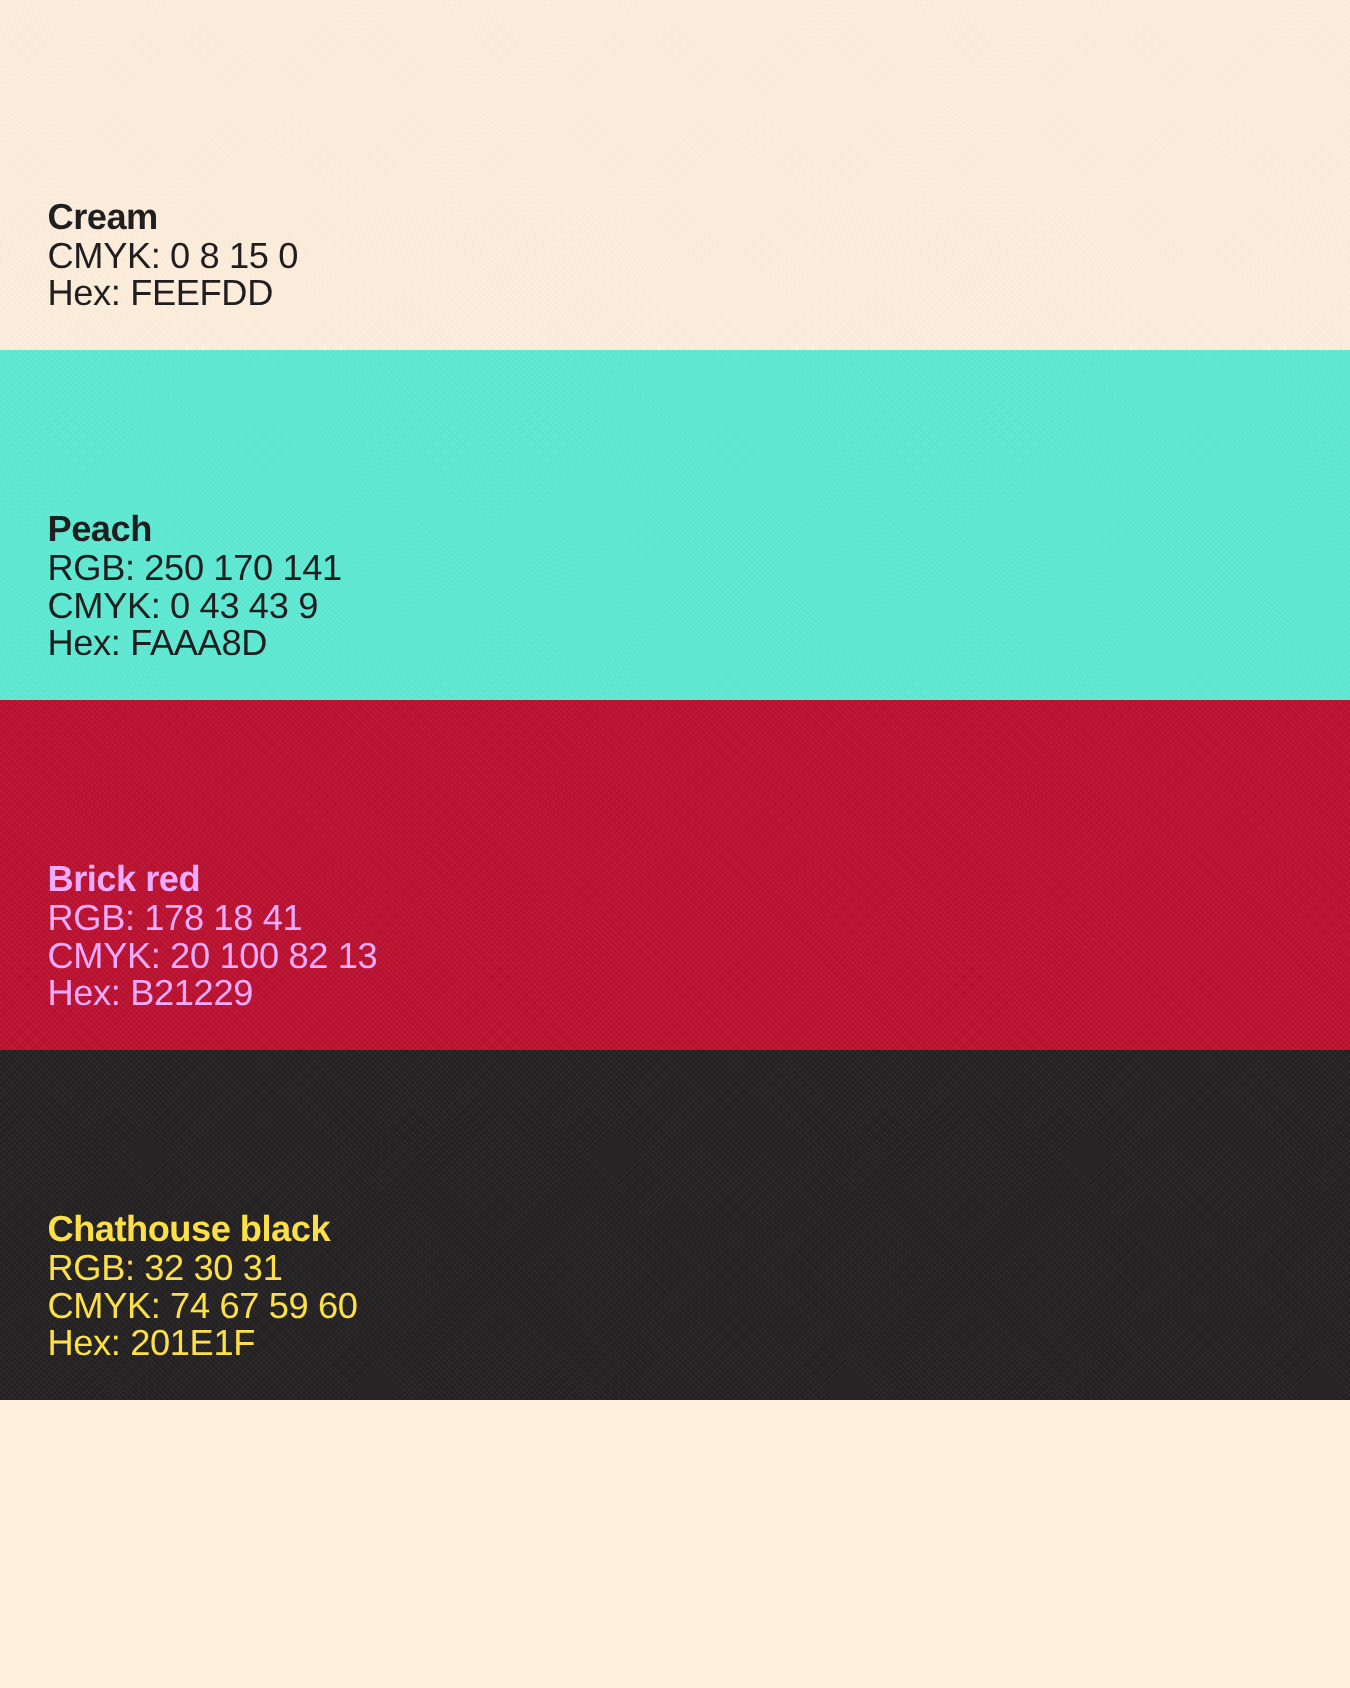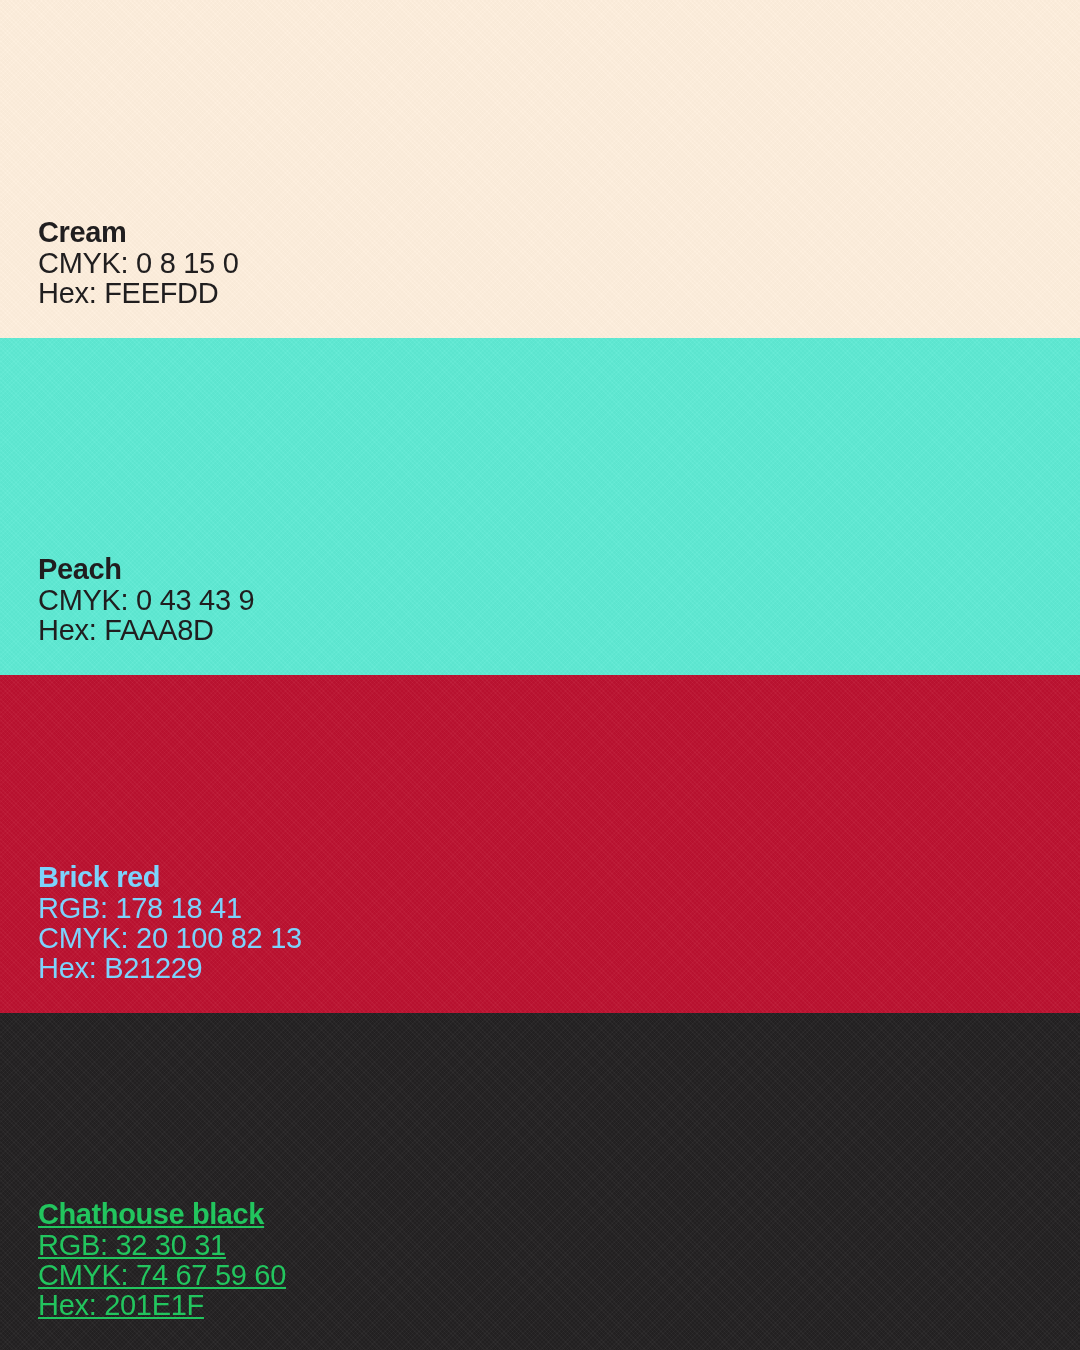--- a/index.html
+++ b/index.html
@@ -11,21 +11,21 @@
     overflow: hidden;
   }
 
   body {
     font-family: "Liberation Sans", "DejaVu Sans", sans-serif;
     background: #FEEFDD;
   }
 
   .palette {
     width: 1080px;
-    height: 1350px;
+    height: 1120px;
     display: flex;
     flex-direction: column;
     position: relative;
   }
 
   .swatch {
     position: relative;
     flex: 1 1 0;
     display: flex;
     flex-direction: column;
@@ -85,35 +85,36 @@
     <div class="swatch-info">
       <div class="swatch-name">Cream</div>
       <div class="swatch-line">CMYK: 0 8 15 0</div>
       <div class="swatch-line">Hex: FEEFDD</div>
     </div>
   </section>
 
   <section class="swatch" style="background-color: #5eead4; color: rgb(32, 30, 31);">
     <div class="swatch-info">
       <div class="swatch-name">Peach</div>
+      <div class="swatch-line">RGB: 250 170 141</div>
       <div class="swatch-line">CMYK: 0 43 43 9</div>
       <div class="swatch-line">Hex: FAAA8D</div>
     </div>
   </section>
 
-  <section class="swatch" style="background-color: rgb(188, 18, 48); color: #7dd3fc;">
+  <section class="swatch" style="background-color: rgb(188, 18, 48); color: #f0abfc;">
     <div class="swatch-info">
       <div class="swatch-name">Brick red</div>
       <div class="swatch-line">RGB: 178 18 41</div>
       <div class="swatch-line">CMYK: 20 100 82 13</div>
       <div class="swatch-line">Hex: B21229</div>
     </div>
   </section>
 
-  <section class="swatch" style="background-color: rgb(35, 33, 34); color: #22c55e; text-decoration: underline;">
+  <section class="swatch" style="background-color: rgb(35, 33, 34); color: #fde047;">
     <div class="swatch-info">
       <div class="swatch-name">Chathouse black</div>
       <div class="swatch-line">RGB: 32 30 31</div>
       <div class="swatch-line">CMYK: 74 67 59 60</div>
       <div class="swatch-line">Hex: 201E1F</div>
     </div>
   </section>
 
 </div>
 

